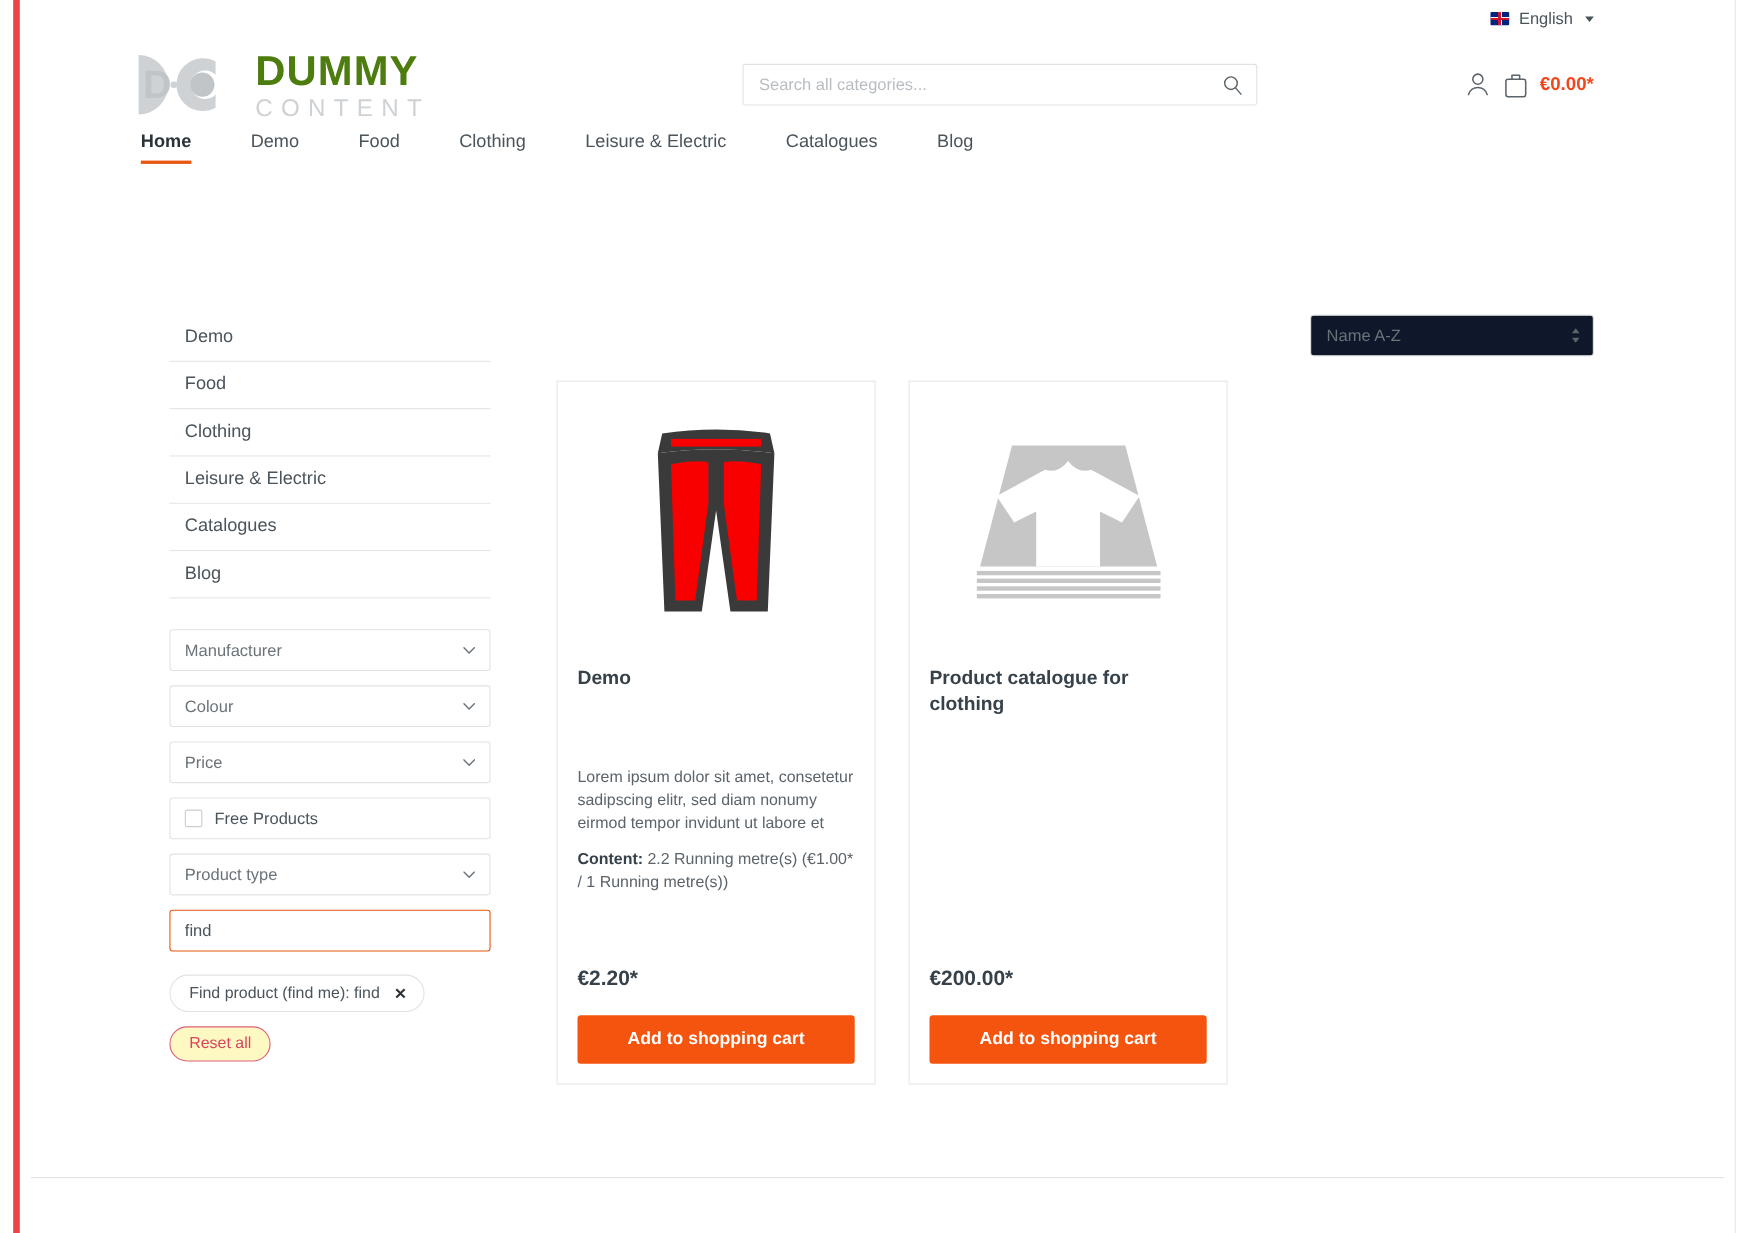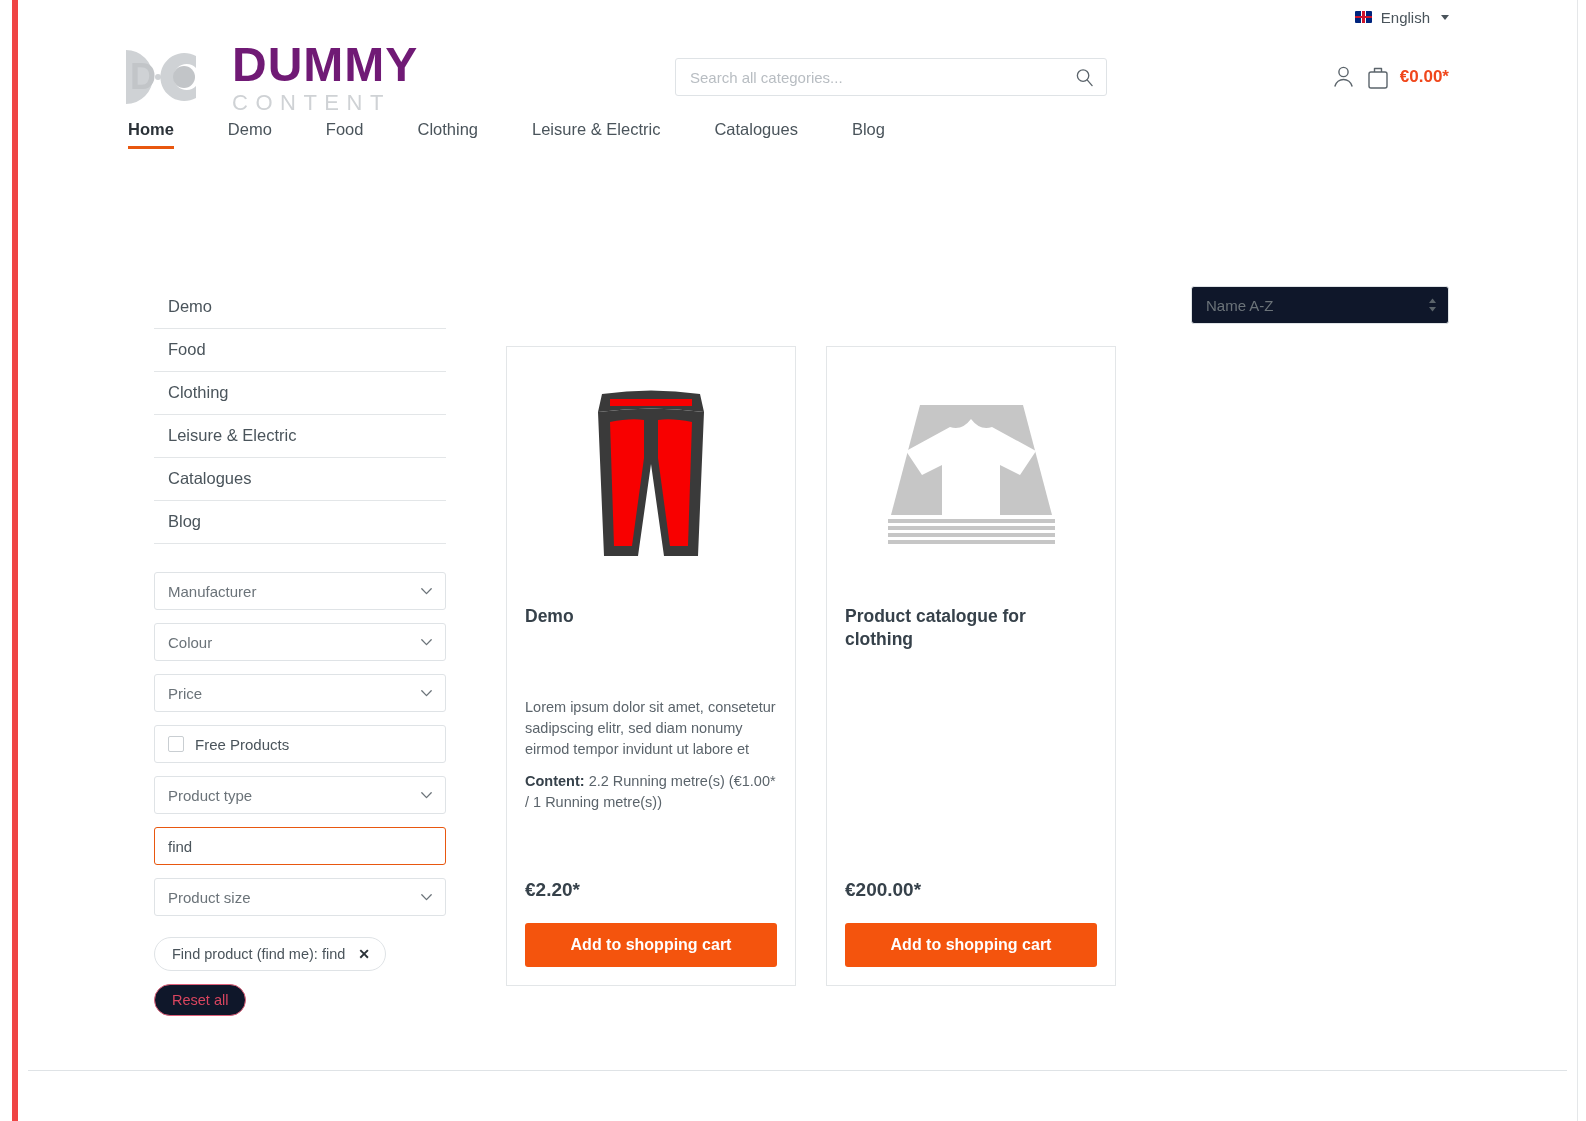--- a/index.html
+++ b/index.html
@@ -81,36 +81,36 @@
   .logo {
     display: flex;
     align-items: center;
     gap: 14px;
     cursor: pointer;
     user-select: none;
   }
   .logo-mark { width: 100px; height: 62px; flex: none; }
   .logo-text { display: flex; flex-direction: column; line-height: 1; }
   .logo-dummy {
-    font-size: 48px;
+    font-size: 38px;
     font-weight: bold;
-    color: #701a75;
+    color: #4d7c0f;
     letter-spacing: 1px;
   }
   .logo-content {
     font-size: 22px;
     color: #cfd2d5;
     letter-spacing: 7.5px;
     margin-top: 3px;
   }
 
   .search-wrap {
     position: absolute;
     left: 657px;
-    width: 432px;
+    width: 468px;
   }
   .search-box {
     width: 100%;
     height: 38px;
     border: 1px solid #dfe3e6;
     border-radius: 3px;
     display: flex;
     align-items: center;
     padding: 0 12px;
     background: #fff;
@@ -232,21 +232,21 @@
     cursor: pointer;
     background: #fff;
   }
   .chip-x { font-size: 14px; color: #2b3238; font-weight: bold; line-height: 1; cursor: pointer; }
 
   .reset-btn {
     display: inline-block;
     margin-top: 13px;
     border: 1px solid #e0607a;
     color: #d9455f;
-    background: #0f172a;
+    background: #fef9c3;
     border-radius: 18px;
     padding: 7px 17px;
     font-size: 14.5px;
     cursor: pointer;
     font-family: "Liberation Sans", sans-serif;
   }
 
   
   .products-area { flex: 1; padding-left: 60px; }
   .sort-row { display: flex; justify-content: flex-end; margin-bottom: 22px; }
@@ -439,26 +439,20 @@
             </span>
           </div>
           <div class="filter-box">
             <span>Product type</span>
             <svg class="chev" viewBox="0 0 11 7">
               <path d="M0.8 0.8 L5.5 5.6 L10.2 0.8" fill="none" stroke="#6b7379" stroke-width="1.3" stroke-linecap="round" stroke-linejoin="round"></path>
             </svg>
           </div>
           <div class="filter-box focused">
             <span>find</span>
-          </div>
-          <div class="filter-box">
-            <span>Product size</span>
-            <svg class="chev" viewBox="0 0 11 7">
-              <path d="M0.8 0.8 L5.5 5.6 L10.2 0.8" fill="none" stroke="#6b7379" stroke-width="1.3" stroke-linecap="round" stroke-linejoin="round"></path>
-            </svg>
           </div>
         </div>
 
       <div style="padding-left:8px;">
         <div class="chip">
           <span>Find product (find me): find</span>
           <span class="chip-x">✕</span>
         </div>
         <div>
           <button class="reset-btn">Reset all</button>

